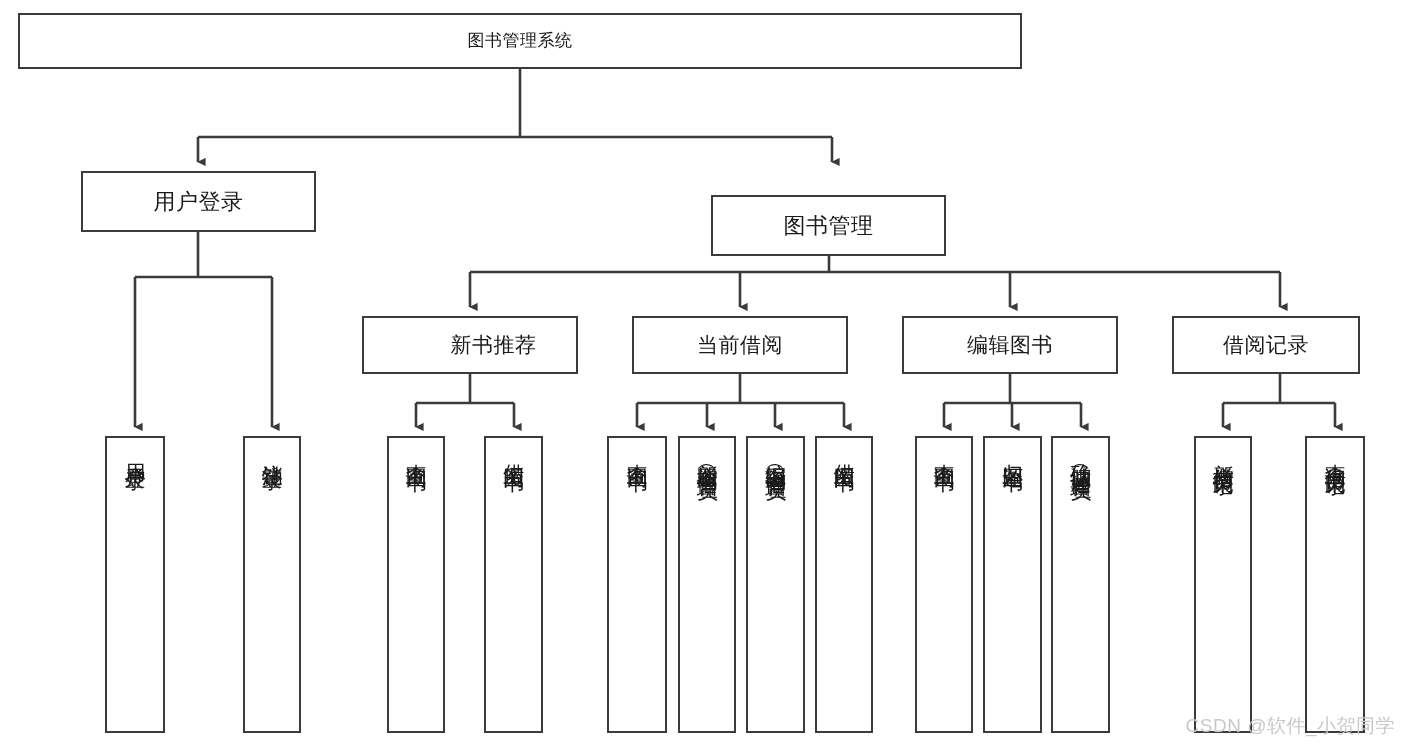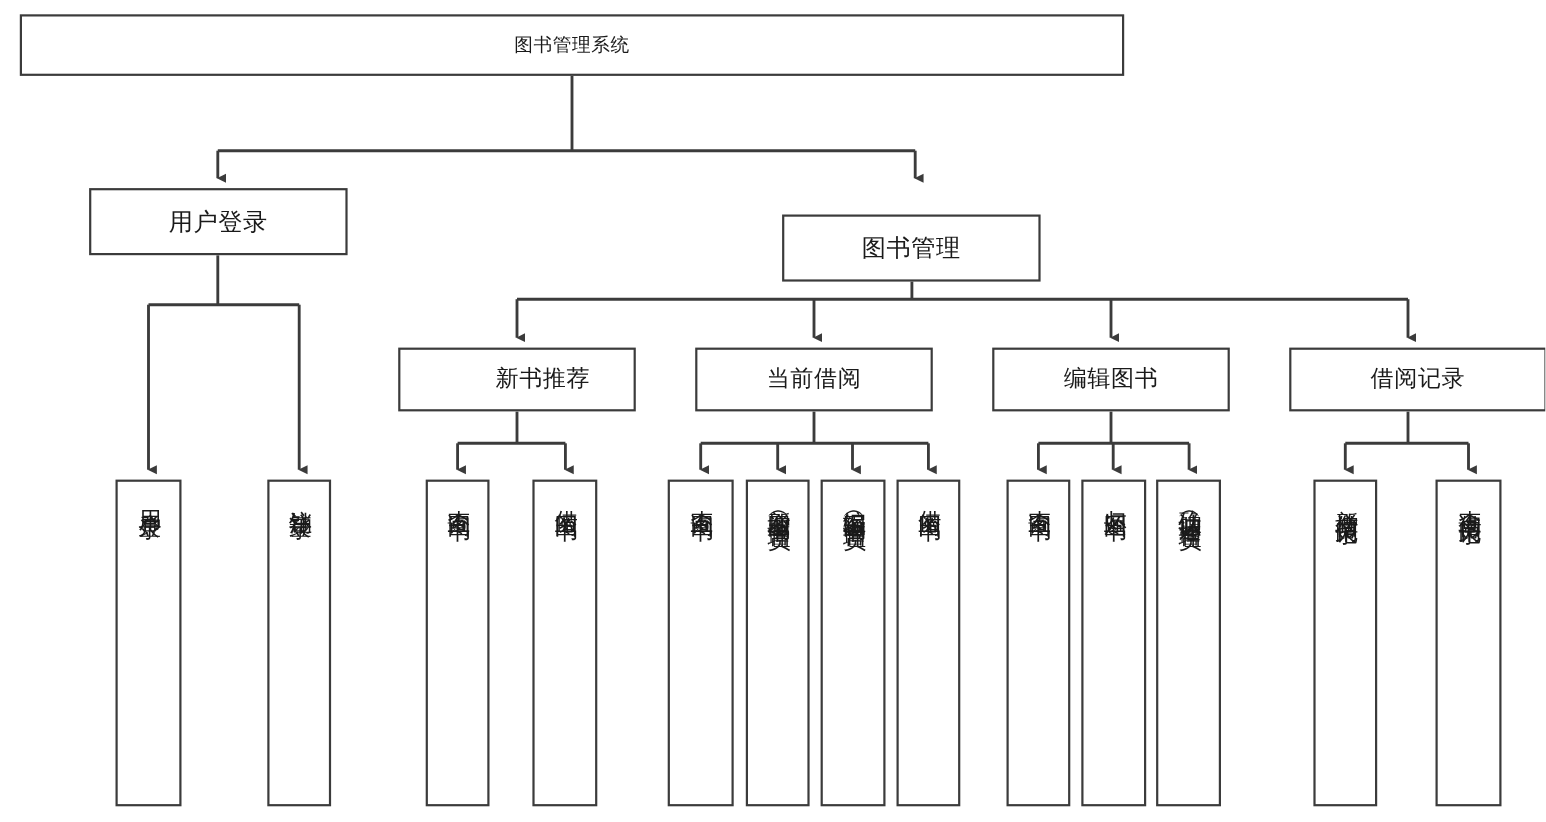--- a/index.html
+++ b/index.html
@@ -135,21 +135,21 @@
 
   <div class="node lvl3" style="left: 362px; top: 316px; width: 216px; height: 58px; padding-left: 47px;">
     <span class="node-label">新书推荐</span>
   </div>
   <div class="node lvl3" style="left: 632px; top: 316px; width: 216px; height: 58px;">
     <span class="node-label">当前借阅</span>
   </div>
   <div class="node lvl3" style="left: 902px; top: 316px; width: 216px; height: 58px;">
     <span class="node-label">编辑图书</span>
   </div>
-  <div class="node lvl3" style="left: 1172px; top: 316px; width: 234px; height: 58px;">
+  <div class="node lvl3" style="left: 1172px; top: 316px; width: 188px; height: 58px;">
     <span class="node-label">借阅记录</span>
   </div>
 
   <div class="node leaf" style="left: 105px; top: 436px; width: 60px; height: 297px;">
     <span class="node-label">用户登录</span>
   </div>
   <div class="node leaf" style="left: 243px; top: 436px; width: 58px; height: 297px;">
     <span class="node-label">注销登录</span>
   </div>
   <div class="node leaf" style="left: 387px; top: 436px; width: 58px; height: 297px;">
@@ -179,13 +179,14 @@
   <div class="node leaf" style="left: 1051px; top: 436px; width: 59px; height: 297px;">
     <span class="node-label">确认归还（管理员）</span>
   </div>
   <div class="node leaf" style="left: 1194px; top: 436px; width: 58px; height: 297px;">
     <span class="node-label">新增借阅记录</span>
   </div>
   <div class="node leaf" style="left: 1305px; top: 436px; width: 60px; height: 297px;">
     <span class="node-label">查询借阅记录</span>
   </div>
 
+  <div class="watermark">CSDN @软件_小贺同学</div>
 </div>
 
 </body></html>

